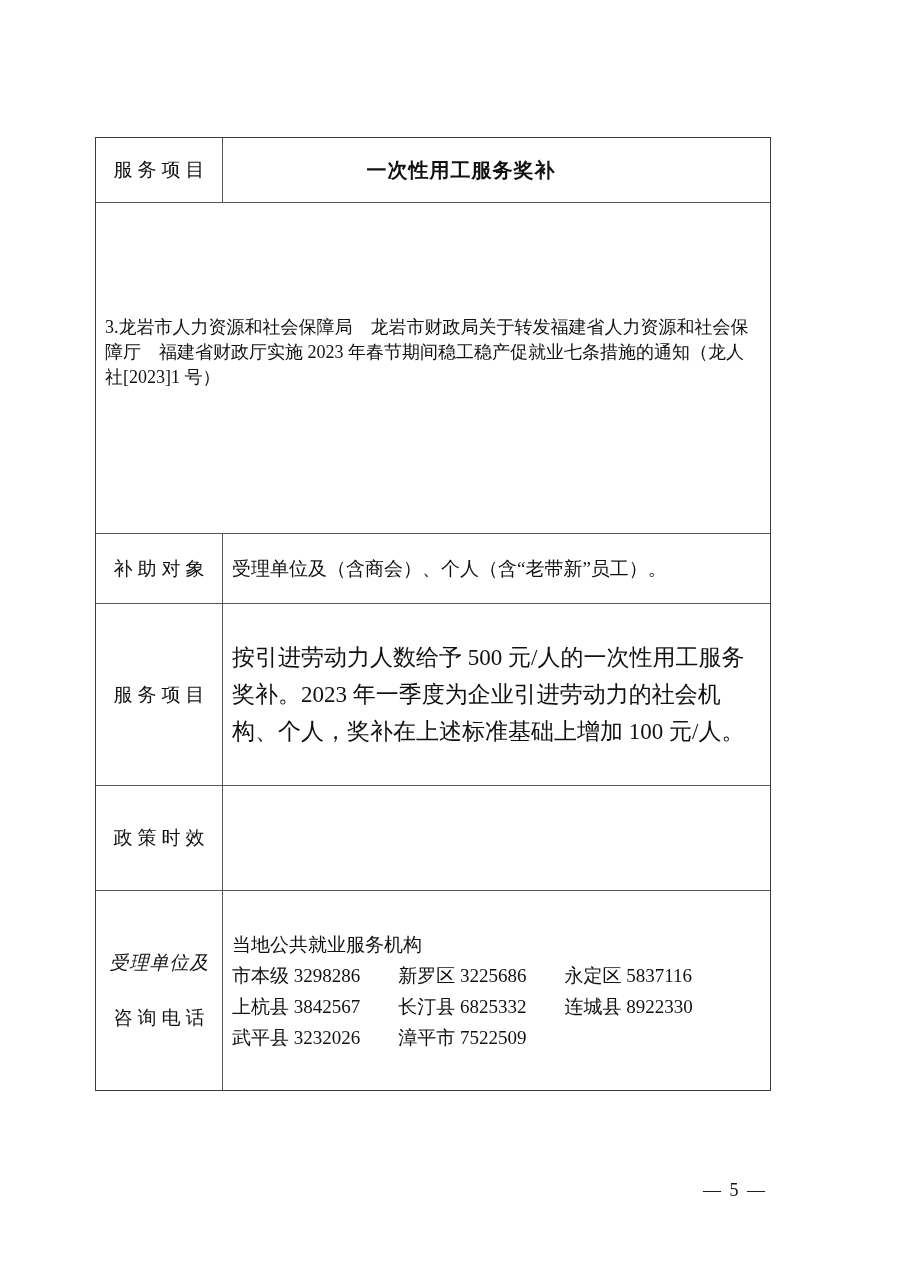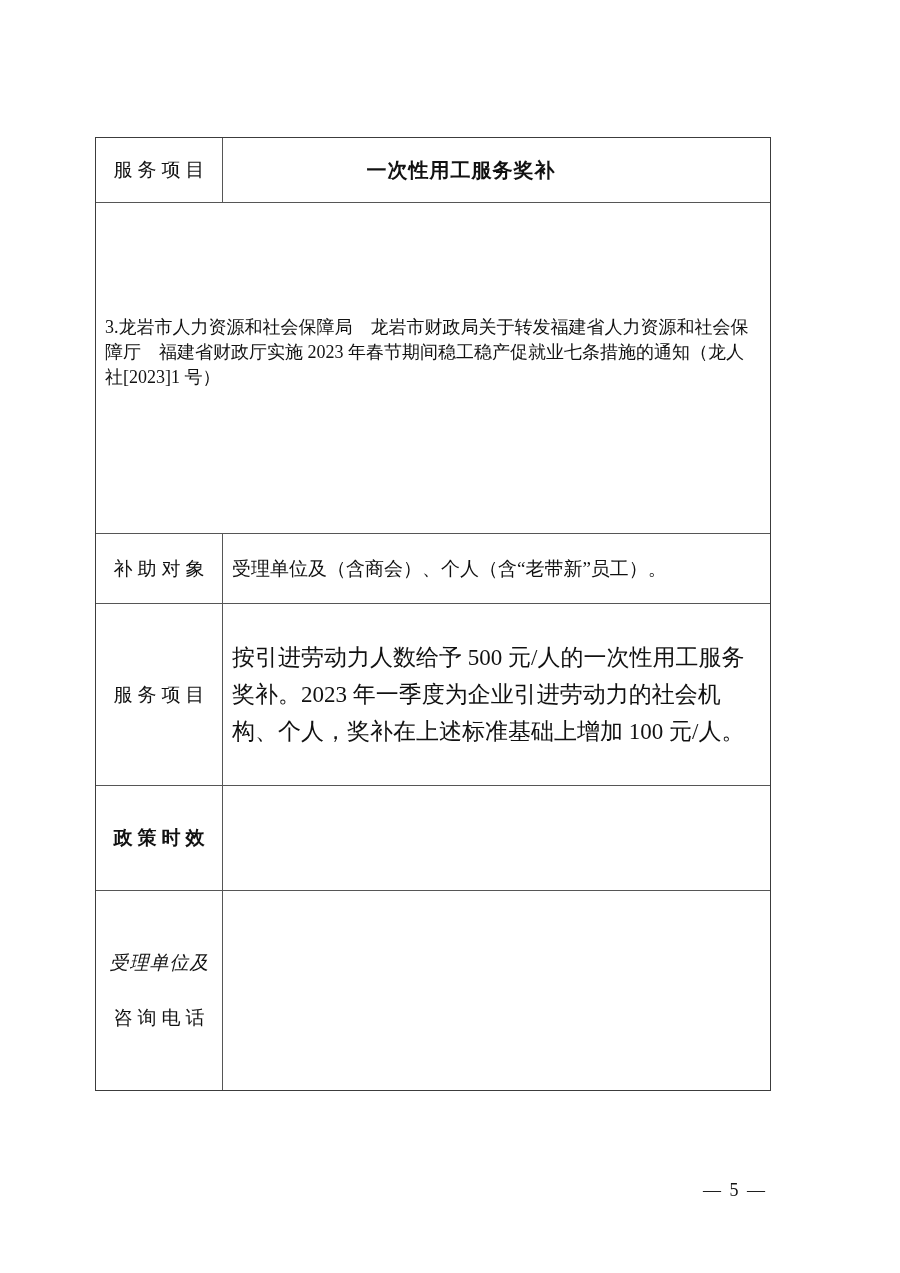--- a/index.html
+++ b/index.html
@@ -23,21 +23,21 @@
     display: flex;
     flex-direction: column;
     background: #ffffff;
   }
   .t-row { display: flex; width: 100%; }
   .t-row + .t-row { border-top: 1px solid #565656; }
   .row-1 { height: 64px; }
   .row-2 { height: 299px; }
   .row-3 { height: 70px; margin-top: 32px; }
   .row-4 { height: 182px; }
-  .row-5 { height: 105px; font-weight: bold; }
+  .row-5 { height: 105px; }
   .row-6 { height: 200px; }
   .label-cell {
     width: 127px;
     flex: 0 0 127px;
     border-right: 1px solid #565656;
     display: flex;
     flex-direction: column;
     align-items: center;
     justify-content: center;
     text-align: center;
@@ -143,19 +143,25 @@
         <span class="label-text">政策时效</span>
       </div>
     </div>
 
     <div class="t-row row-6">
       <div class="label-cell">
         <span class="label-text tight">受理单位及</span>
         <span class="label-gap"></span>
         <span class="label-text">咨询电话</span>
       </div>
+      <div class="value-cell contact-cell">
+        <div class="contact-line">当地公共就业服务机构</div>
+        <div class="contact-line">市本级 3298286　　新罗区 3225686　　永定区 5837116</div>
+        <div class="contact-line">上杭县 3842567　　长汀县 6825332　　连城县 8922330</div>
+        <div class="contact-line">武平县 3232026　　漳平市 7522509</div>
+      </div>
     </div>
 
   </div>
 
   <div class="page-number">— 5 —</div>
 
 </div>
 
 </body></html>

